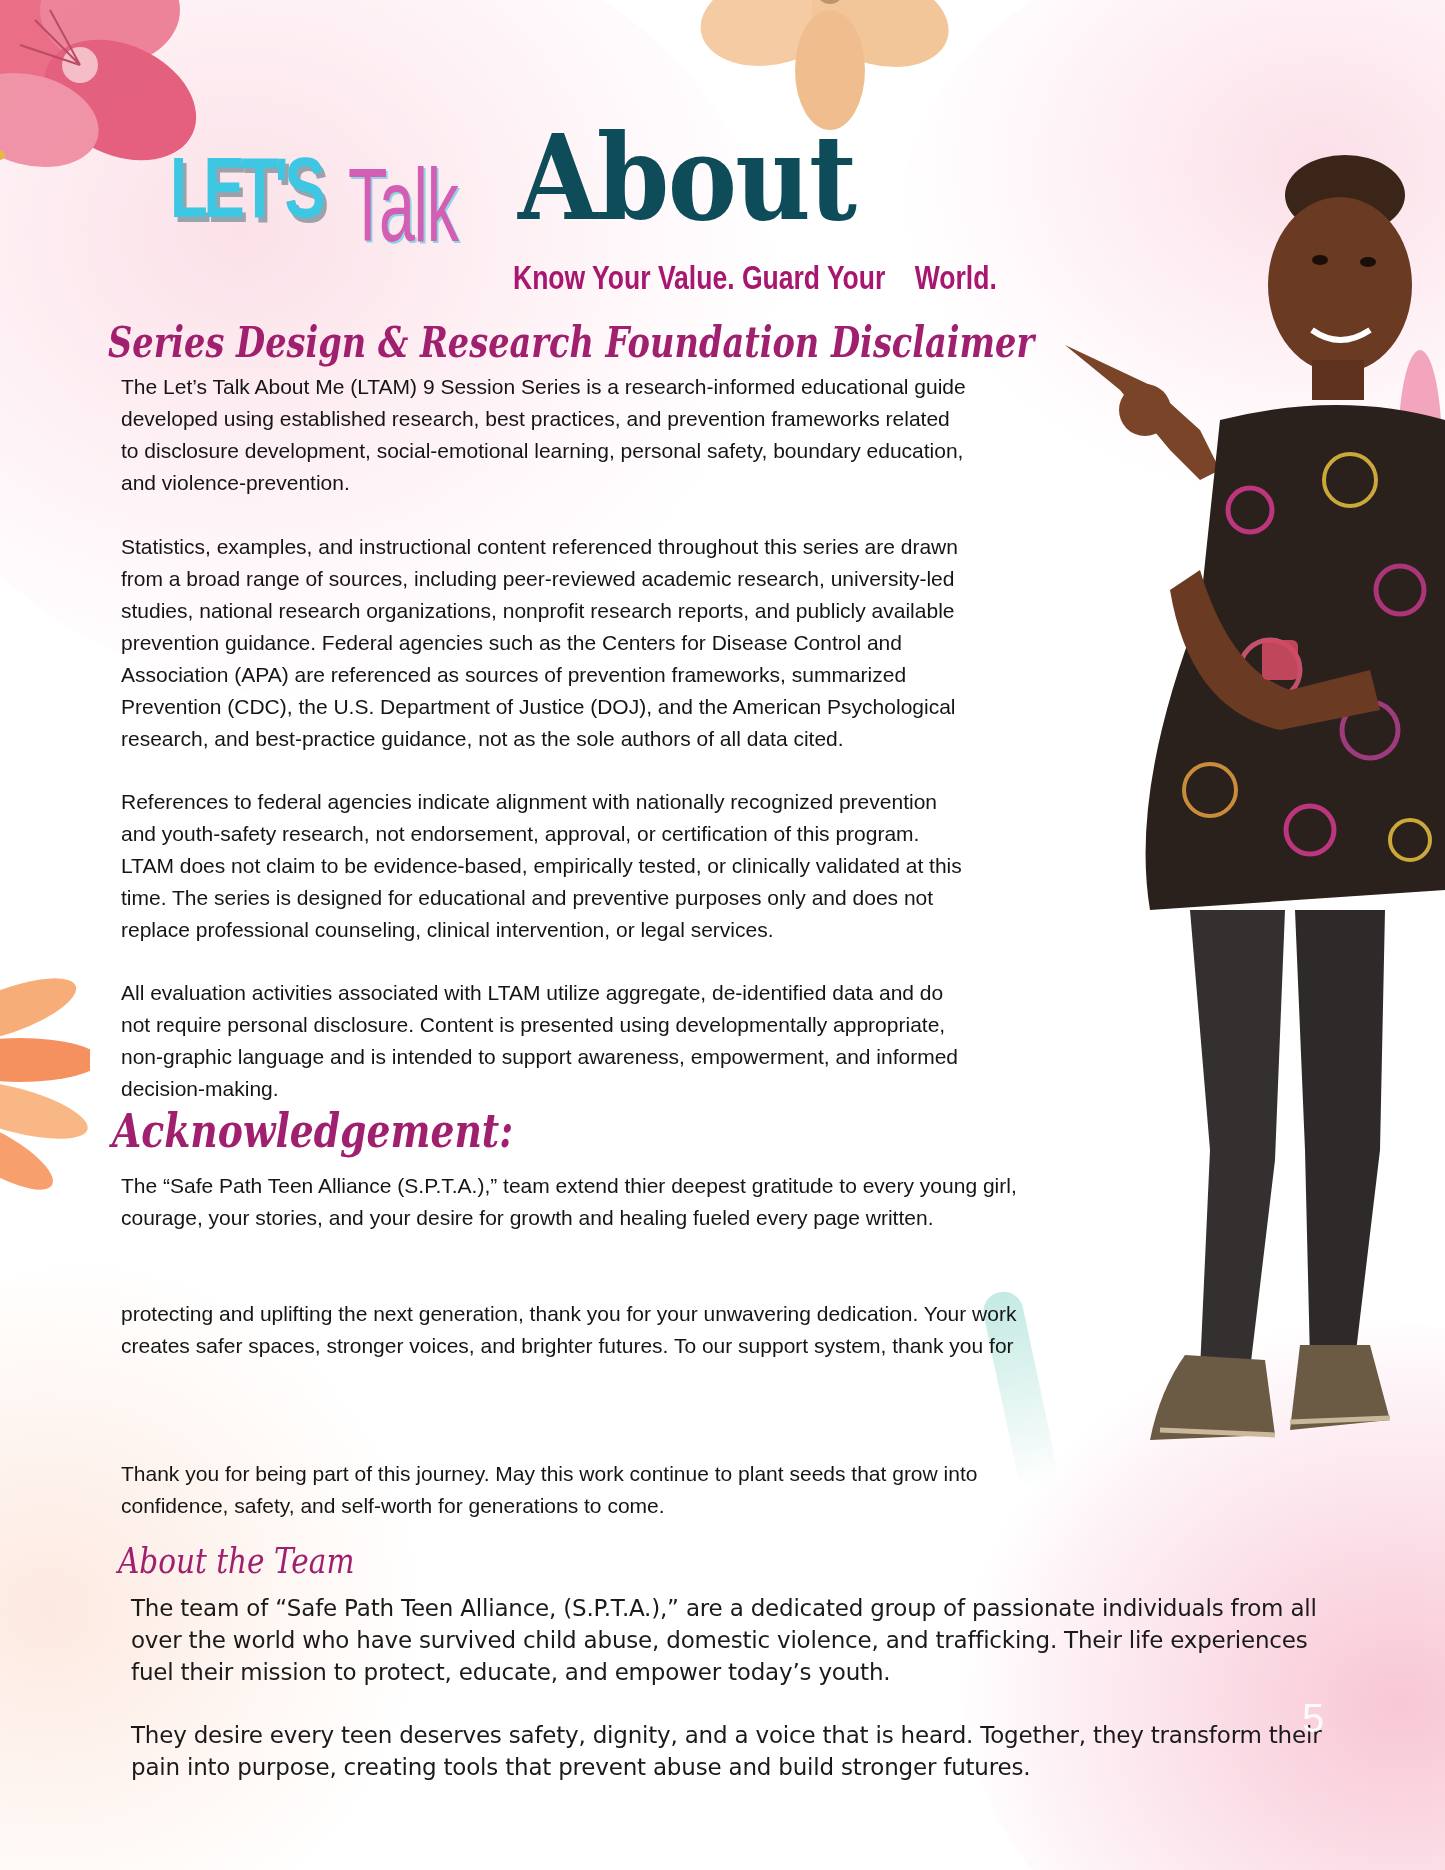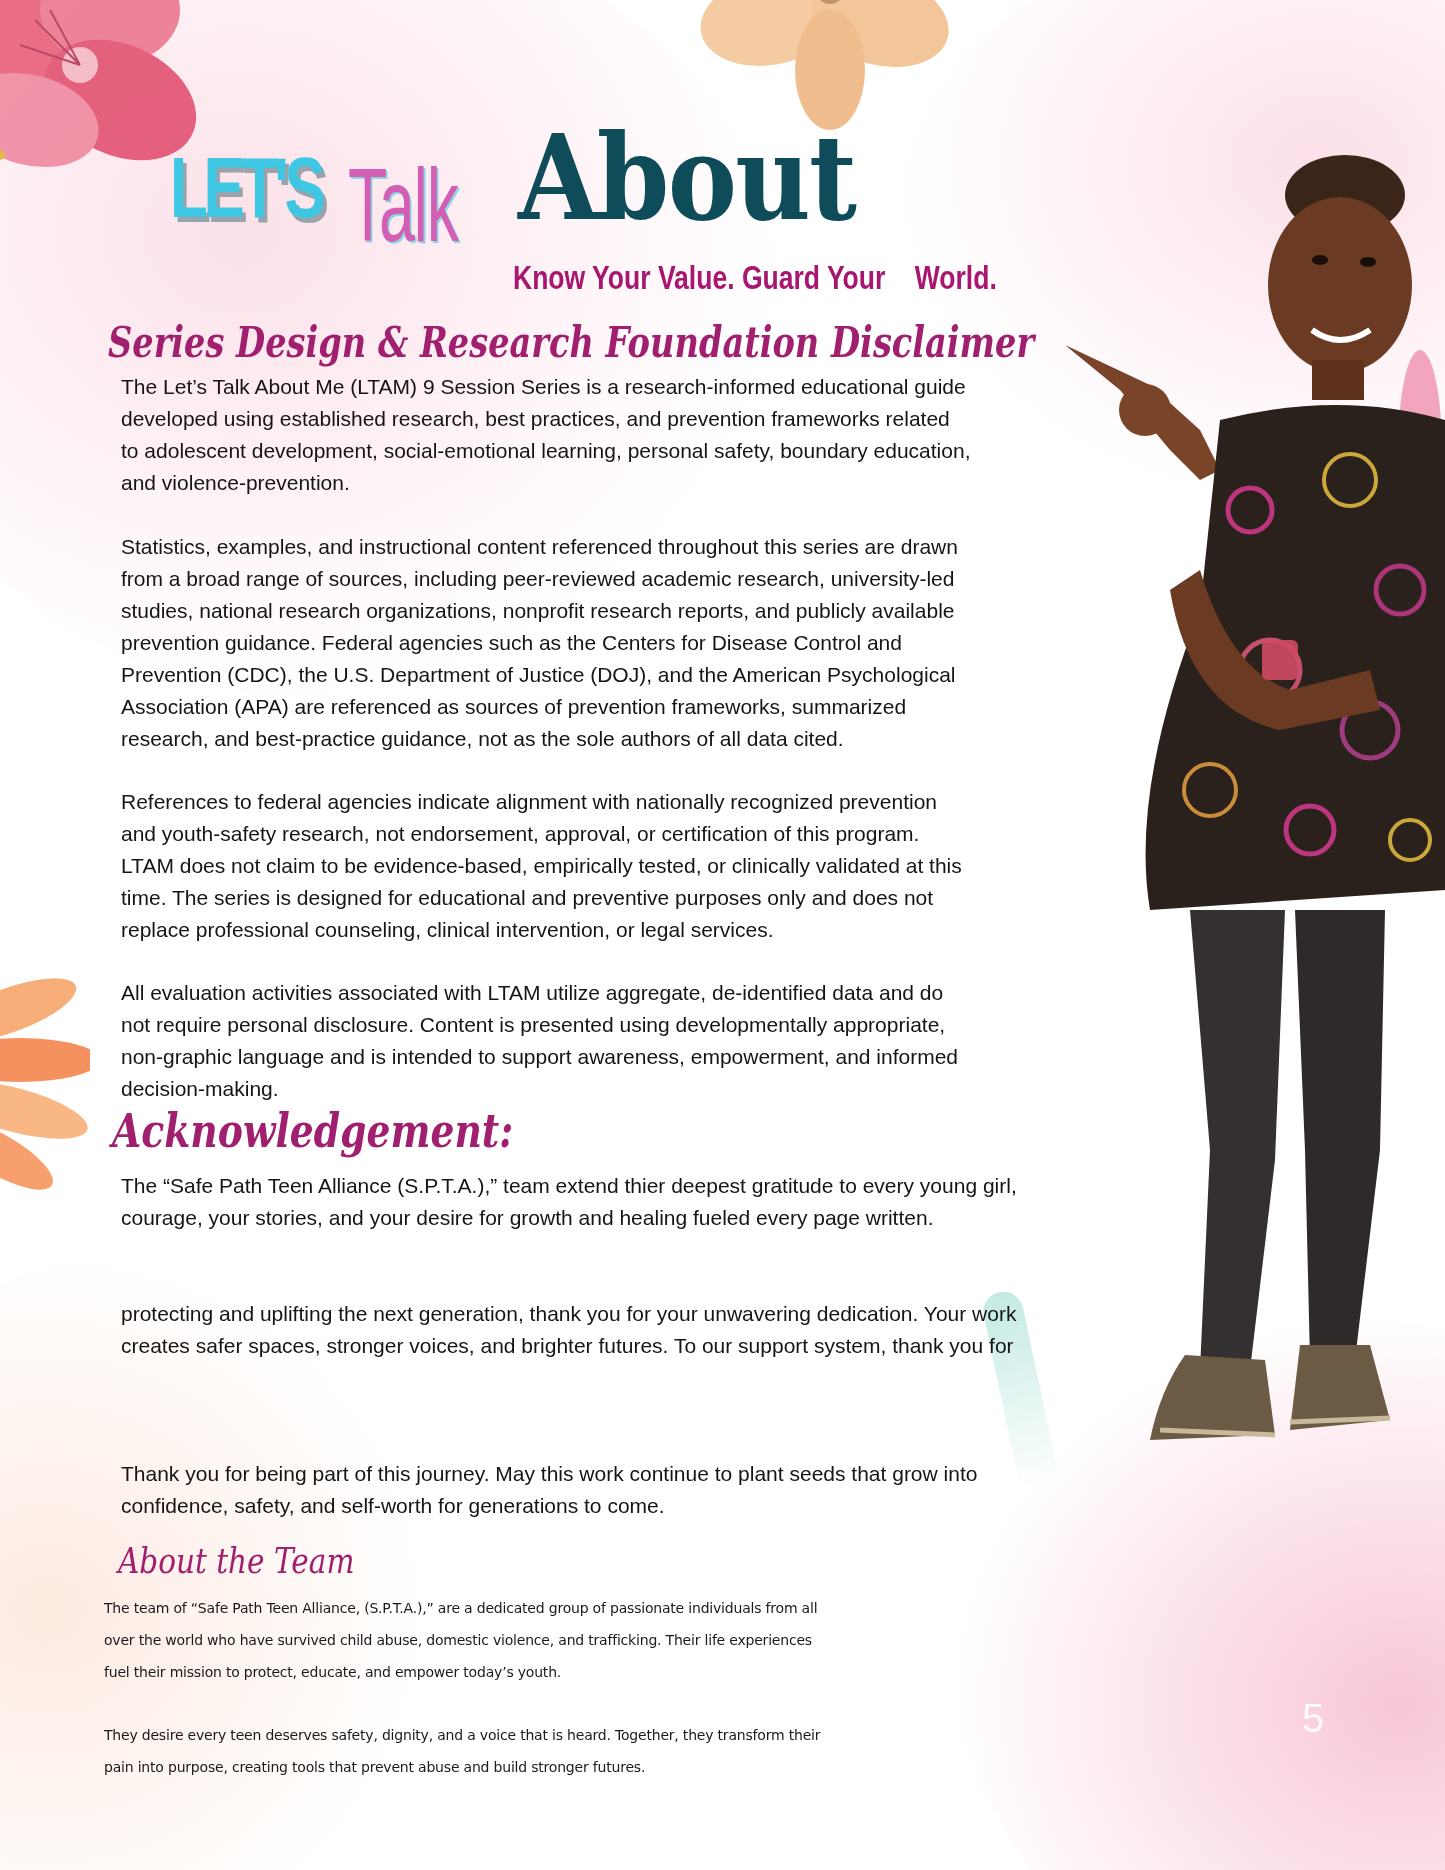--- a/index.html
+++ b/index.html
@@ -76,23 +76,23 @@
     .h-team { left: 118px; top: 1540px; font-size: 36px; transform: scaleX(0.82); font-weight: 400; }
 
     .para {
       position: absolute; left: 121px;
       font-family: "Liberation Sans", sans-serif;
       font-size: 21px; line-height: 32px; color: #151515;
     }
     .para .line { display: block; white-space: nowrap; }
 
     .para-alt {
-      position: absolute; left: 104px;
+      position: absolute; left: 131px;
       font-family: "DejaVu Sans", sans-serif;
-      font-size: 14px; line-height: 32px; color: #1a1a1a;
+      font-size: 23px; line-height: 32px; color: #1a1a1a;
       letter-spacing: -0.2px;
     }
     .para-alt .line { display: block; white-space: nowrap; }
 
     .page-number {
       position: absolute; left: 1302px; top: 1696px;
       font-family: "Liberation Sans", sans-serif; font-size: 40px;
       color: rgba(255,255,255,0.9);
     }
   </style>
@@ -191,31 +191,31 @@
     <span class="logo-talk">Talk</span>
     <span class="logo-about">About</span>
   </div>
   <div class="tagline">Know Your Value. Guard Your    World.</div>
 
   <h2 class="script-heading h-disclaimer">Series Design &amp; Research Foundation Disclaimer</h2>
 
   <div class="para" style="top:371px">
     <span class="line">The Let’s Talk About Me (LTAM) 9 Session Series is a research-informed educational guide</span>
     <span class="line">developed using established research, best practices, and prevention frameworks related</span>
-    <span class="line">to adolescent development, social-emotional learning, personal safety, boundary education,</span>
+    <span class="line">to disclosure development, social-emotional learning, personal safety, boundary education,</span>
     <span class="line">and violence-prevention.</span>
   </div>
 
   <div class="para" style="top:531px">
     <span class="line">Statistics, examples, and instructional content referenced throughout this series are drawn</span>
     <span class="line">from a broad range of sources, including peer-reviewed academic research, university-led</span>
     <span class="line">studies, national research organizations, nonprofit research reports, and publicly available</span>
     <span class="line">prevention guidance. Federal agencies such as the Centers for Disease Control and</span>
+    <span class="line">Association (APA) are referenced as sources of prevention frameworks, summarized</span>
     <span class="line">Prevention (CDC), the U.S. Department of Justice (DOJ), and the American Psychological</span>
-    <span class="line">Association (APA) are referenced as sources of prevention frameworks, summarized</span>
     <span class="line">research, and best-practice guidance, not as the sole authors of all data cited.</span>
   </div>
 
   <div class="para" style="top:786px">
     <span class="line">References to federal agencies indicate alignment with nationally recognized prevention</span>
     <span class="line">and youth-safety research, not endorsement, approval, or certification of this program.</span>
     <span class="line">LTAM does not claim to be evidence-based, empirically tested, or clinically validated at this</span>
     <span class="line">time. The series is designed for educational and preventive purposes only and does not</span>
     <span class="line">replace professional counseling, clinical intervention, or legal services.</span>
   </div>

